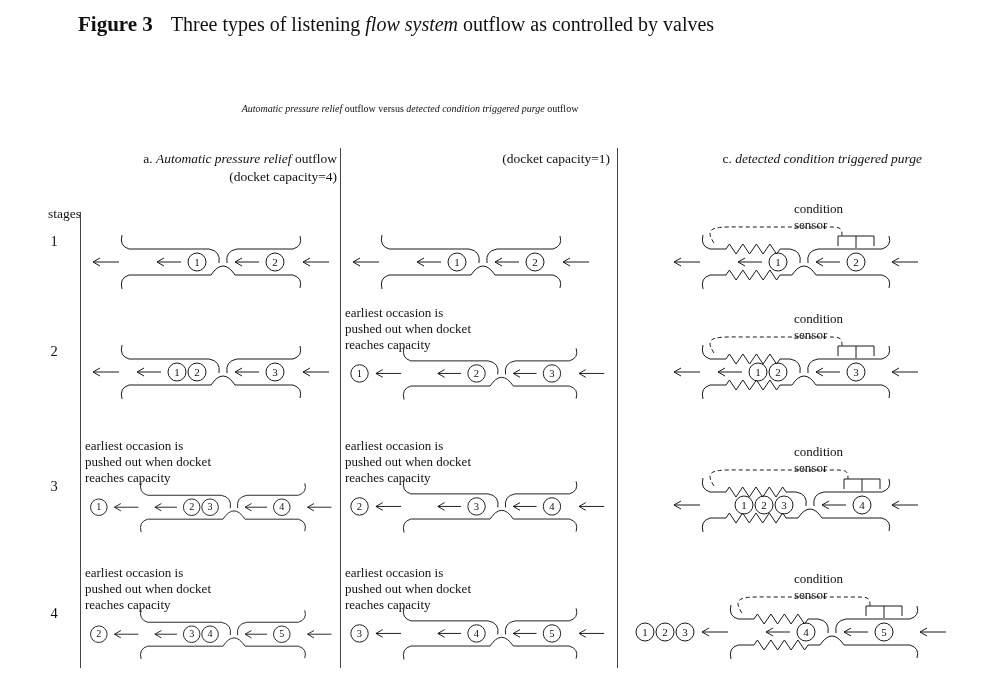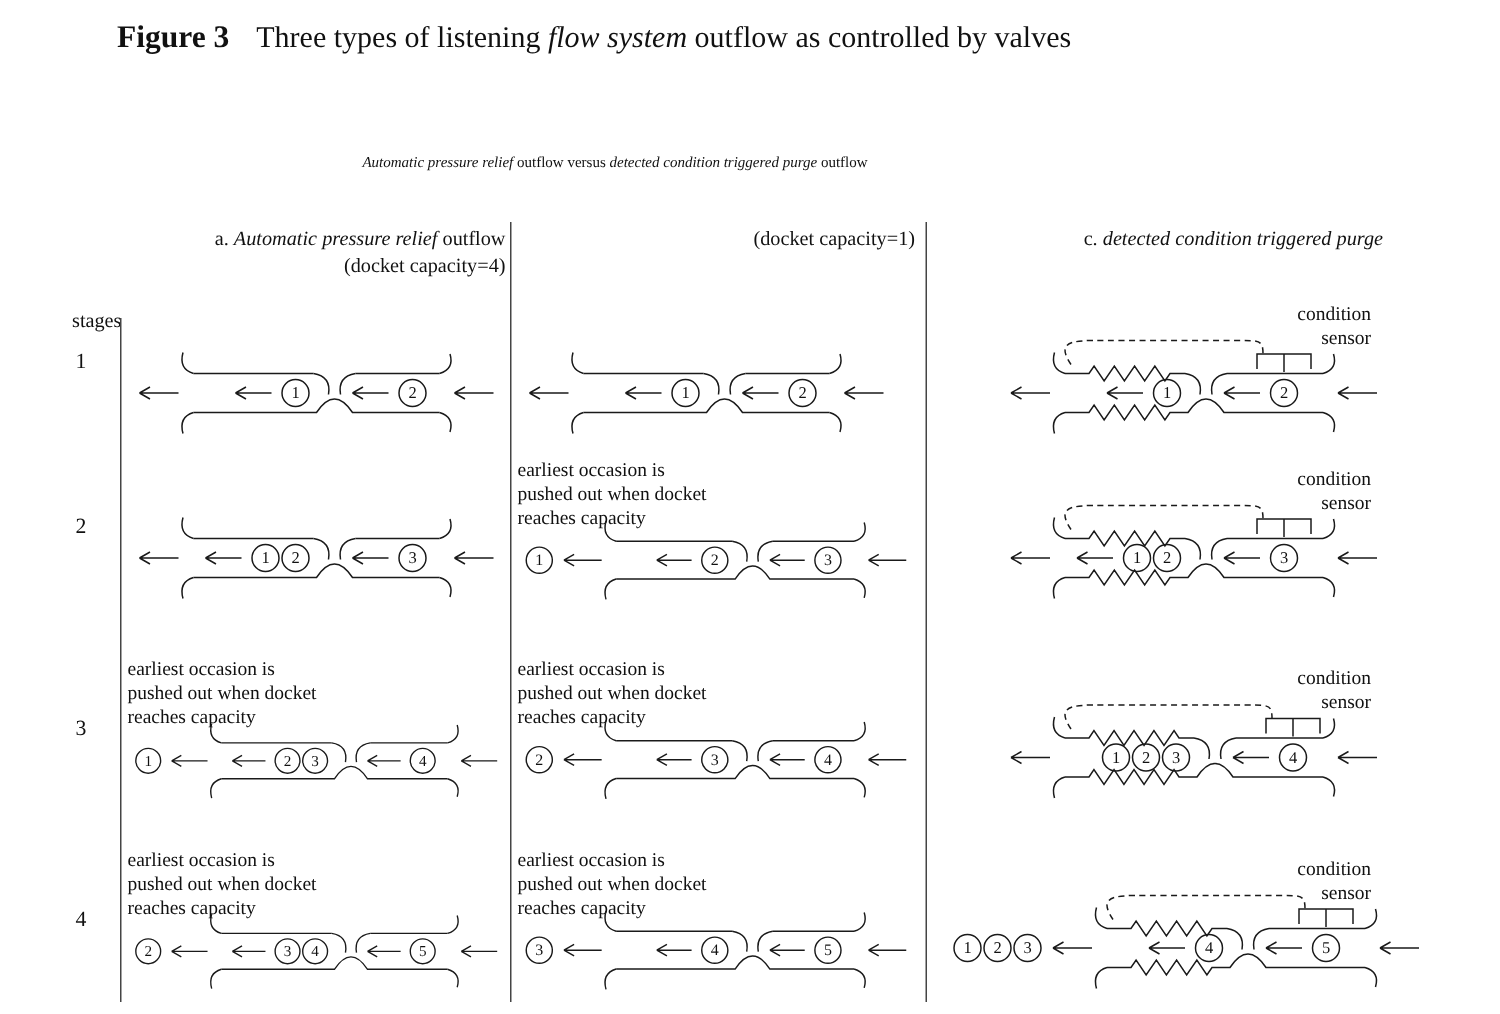--- a/index.html
+++ b/index.html
@@ -13,21 +13,21 @@
   .hdr { position:absolute; font-size:13.5px; font-weight:normal; text-align:right; line-height:1.35; }
   .vline { position:absolute; width:1px; background:#444; }
   .stages { position:absolute; left:48px; top:186px; font-size:13.5px;margin-top:20px; }
   .stageno { position:absolute; left:40px; width:28px; text-align:center; font-size:14.5px; }
   .cell { position:absolute; height:130px; }
   .dgm { position:absolute; inset:0; }
   .dgm svg { position:absolute; bottom:0; max-width:100%; height:auto; }
   .note { position:absolute; bottom:52px; left:0; right:50px; text-align:left;
           font-size:13px; line-height:1.22; white-space:pre-line; }
   .note:empty { display:none; }
-  .slabel { position:absolute; bottom:62px; font-size:13px; text-align:right;
+  .slabel { position:absolute; bottom:62px; font-size:13px; text-align:left;
             white-space:pre-line; line-height:1.25; }
   .slabel:empty { display:none; }
 </style>
 </head>
 <body>
 
 <div class="fig">
 
   <div class="title"><span class="flabel">Figure 3</span><span>Three types of listening </span><span class="it">flow system</span><span> outflow as controlled by valves</span></div>
 

